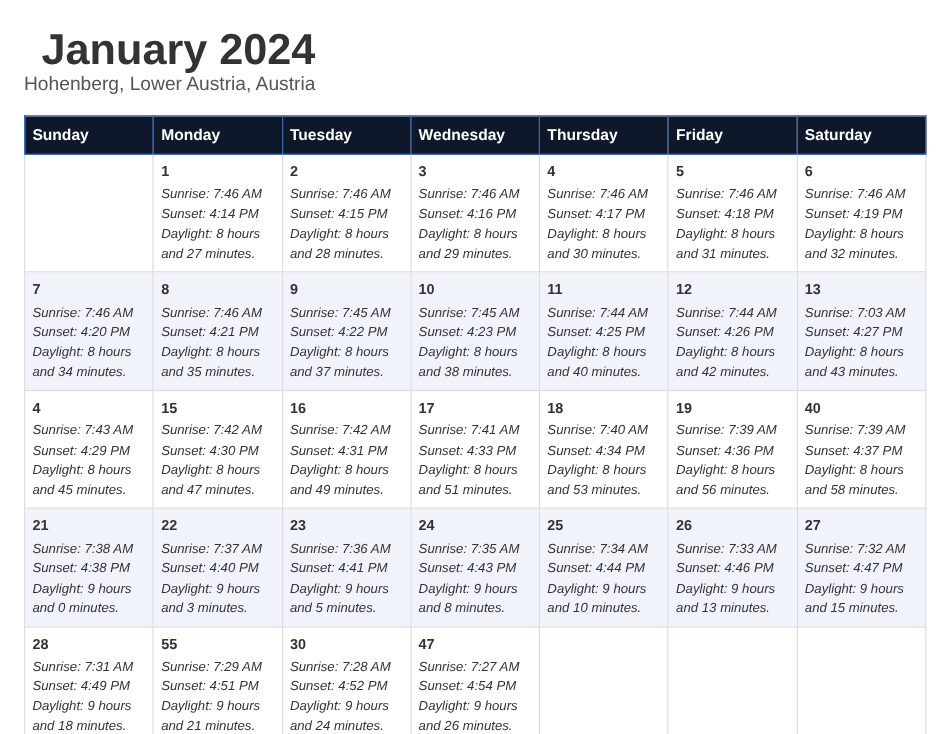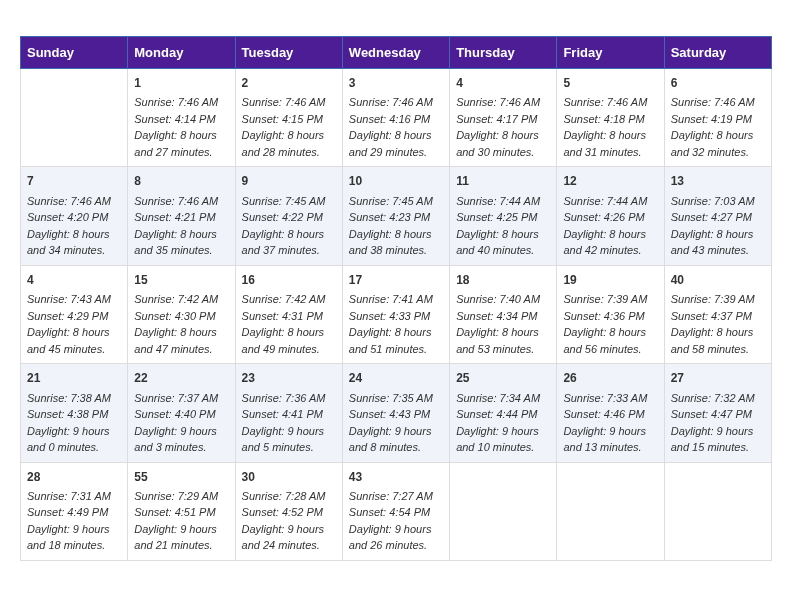--- a/index.html
+++ b/index.html
@@ -46,21 +46,21 @@
     .subtitle {
       font-size: 16px;
       color: #555;
     }
     table {
       width: 100%;
       border-collapse: collapse;
       table-layout: fixed;
     }
     thead tr {
-      background-color: #4c1d95;
+      background-color: #0f172a;
       color: #fff;
     }
     thead th {
       padding: 8px 6px;
       text-align: left;
       font-size: 13px;
       font-weight: bold;
       border: 1px solid #3a6aaf;
     }
     tbody tr {
@@ -89,20 +89,24 @@
     .cell-content {
       font-size: 11px;
       line-height: 1.5;
       font-style: italic;
     }
   </style>
 </head>
 <body>
 
 <div class="header-area">
+  <div class="title-area">
+    <div class="main-title">January 2024</div>
+    <div class="subtitle">Hohenberg, Lower Austria, Austria</div>
+  </div>
 </div>
 
 <table>
   <thead>
     <tr>
     <th>Sunday</th>
         <th>Monday</th>
         <th>Tuesday</th>
         <th>Wednesday</th>
         <th>Thursday</th>
@@ -325,21 +329,21 @@
 and 21 minutes.</div>
         </td>
         <td>
           <span class="day-num">30</span>
           <div class="cell-content">Sunrise: 7:28 AM
 Sunset: 4:52 PM
 Daylight: 9 hours
 and 24 minutes.</div>
         </td>
         <td>
-          <span class="day-num">43</span>
+          <span class="day-num">47</span>
           <div class="cell-content">Sunrise: 7:27 AM
 Sunset: 4:54 PM
 Daylight: 9 hours
 and 26 minutes.</div>
         </td>
         <td></td>
         <td></td>
         <td></td>
       </tr>
     </tbody>

